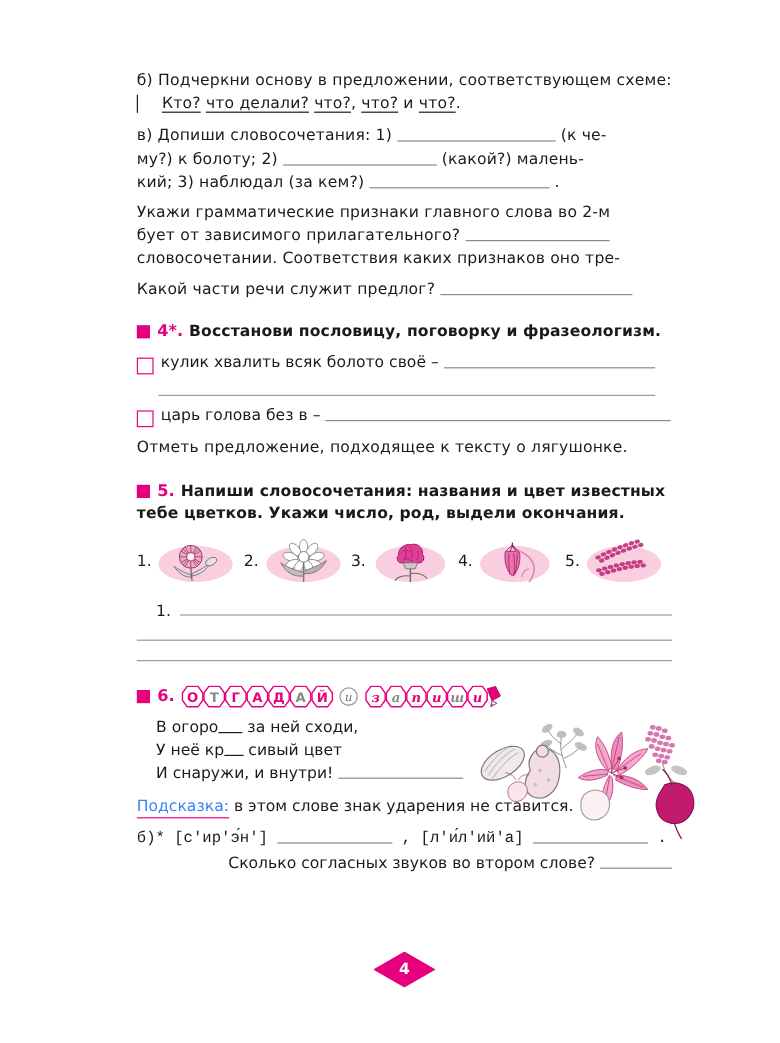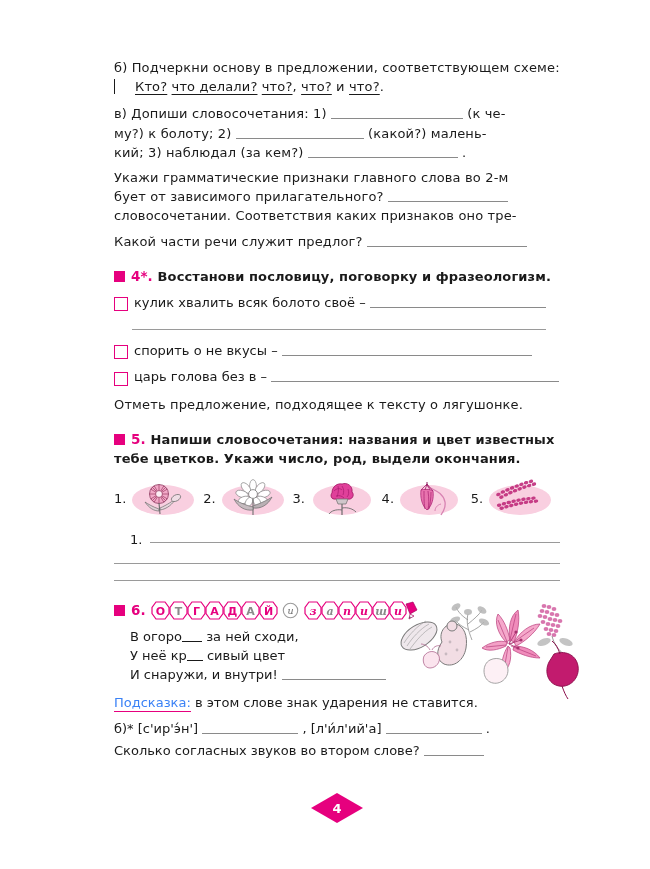--- a/index.html
+++ b/index.html
@@ -101,21 +101,21 @@
     font-size: 13.0px;
     line-height: 19.2px;
     text-align: justify;
     flex: 1 1 auto;
     letter-spacing: 0.1px;
   }
 
   
   .cbrow {
     display: flex;
-    align-items: center;
+    align-items: flex-end;
     margin-top: 7px;
   }
   .cbox {
     width: 12px;
     height: 12px;
     border: 1.4px solid #e6007e;
     background: #fff;
     flex: 0 0 auto;
     margin-top: 3px;
     margin-right: 6px;
@@ -317,27 +317,20 @@
 
     <div class="cbrow">
       <div class="cbox"></div>
       <div class="cbtext">
         <span>кулик хвалить всяк болото своё –</span>
         <span class="blank b-176"></span>
       </div>
     </div>
     <div class="cont-line"></div>
 
-    <div class="cbrow" style="margin-top:11px;">
-      <div class="cbox"></div>
-      <div class="cbtext">
-        <span>спорить о не вкусы –</span>
-        <span class="blank" style="width:250px"></span>
-      </div>
-    </div>
 
     <div class="cbrow">
       <div class="cbox"></div>
       <div class="cbtext">
         <span>царь голова без в –</span>
         <span class="blank" style="width:288px"></span>
       </div>
     </div>
 
     <div class="para nojust mt8">
@@ -621,31 +614,31 @@
         <span>И снаружи, и внутри!</span>
         <span class="blank b-104"></span>
       </div>
     </div>
 
     <div class="hint">
       <span class="hint-word">Подсказка:</span>
       <span>в этом слове знак ударения не ставится.</span>
     </div>
 
-    <div class="hint" style="margin-top:7px;">
+    <div class="hint" style="margin-top:7px;font-family:Liberation Mono, monospace;">
       <span>б)*</span>
       <span>[с'ир'э́н']</span>
       <span class="blank b-96"></span>
       <span>,</span>
       <span>[л'и́л'ий'а]</span>
       <span class="blank b-96"></span>
       <span>.</span>
     </div>
 
-    <div class="hint" style="margin-top:2px;">
+    <div class="hint" style="margin-top:2px;text-align:right;">
       <span>Сколько согласных звуков во втором слове?</span>
       <span class="blank b-60"></span>
     </div>
 
   </div>
 
   <div class="veg">
     <svg width="190" height="102" viewBox="0 0 190 102">
 
       <g stroke="#8e8e8e" stroke-width="0.8" fill="none">

